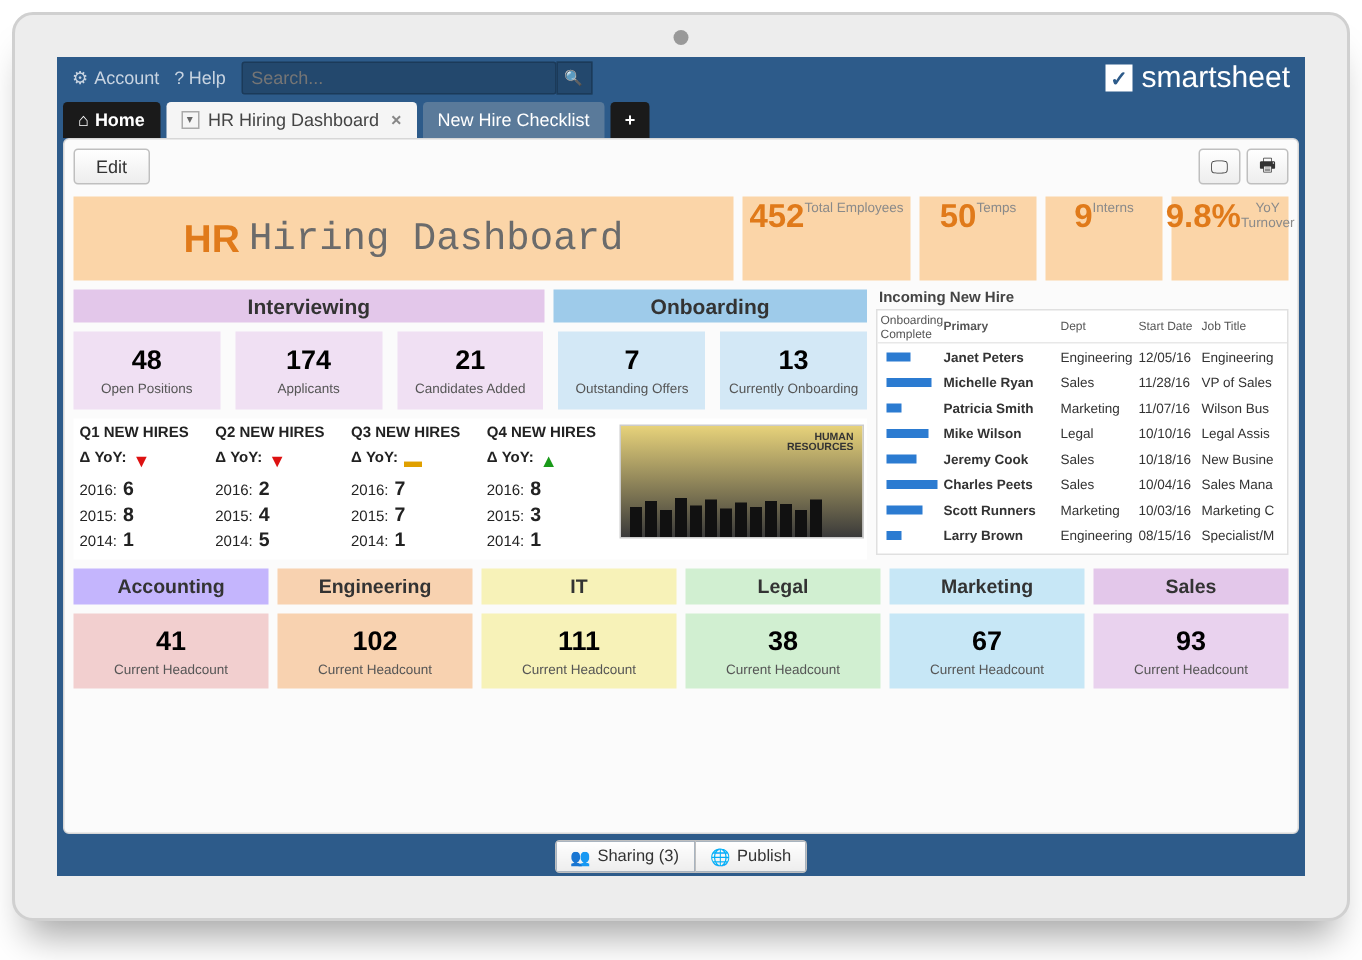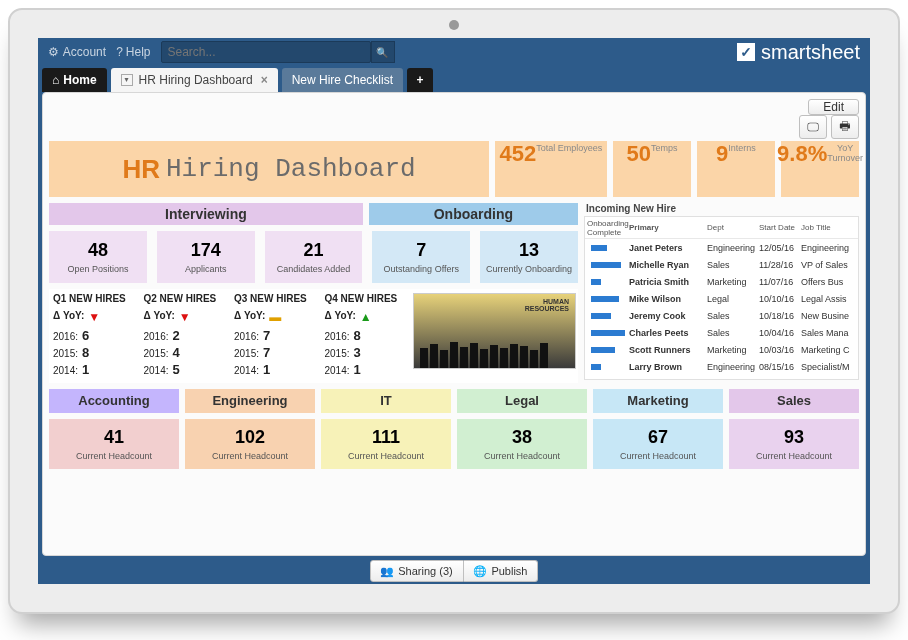--- a/index.html
+++ b/index.html
@@ -19,21 +19,21 @@
   .tabs-row { height: 26px; background: #2d5b8a; display: flex; align-items: flex-end; padding-left: 4px; gap: 4px; }
   .tab { height: 24px; border-radius: 3px 3px 0 0; display: flex; align-items: center; padding: 0 10px; font-size: 12px; cursor: pointer; }
   .tab.home { background: #1a1a1a; color: #fff; font-weight: bold; }
   .tab.home .home-icon { margin-right: 4px; }
   .tab.active { background: #f5f5f5; color: #444; }
   .tab.inactive { background: #5a7a9a; color: #fff; }
   .tab .close { margin-left: 8px; color: #888; font-weight: bold; }
   .tab .dd { margin-right: 6px; width: 12px; height: 12px; border: 1px solid #aaa; font-size: 8px; text-align: center; line-height: 10px; color: #666; }
   .tab.add { background: #1a1a1a; color: #fff; width: 26px; justify-content: center; font-weight: bold; padding: 0; }
   .workspace { position: absolute; top: 54px; left: 4px; right: 4px; bottom: 28px; background: #fbfbfb; border: 1px solid #d7d7d7; border-radius: 4px; padding: 6px; }
-  .toolbar { height: 26px; display: flex; align-items: flex-end; margin-bottom: 16px; flex-direction: column; }
+  .toolbar { height: 26px; display: flex; align-items: flex-start; margin-bottom: 6px; }
   .btn { height: 24px; border: 1px solid #bfbfbf; background: linear-gradient(#fff,#ededed); border-radius: 3px; font-size: 12px; padding: 0 14px; cursor: pointer; color: #333; }
   .toolbar .right { margin-left: auto; display: flex; gap: 4px; }
   .icon-btn { width: 28px; padding: 0; text-align: center; }
   .header-row { display: flex; gap: 6px; margin-bottom: 6px; }
   .title-card { flex: 1; min-width: 0; background: #fbd5a8; height: 56px; display: flex; align-items: center; justify-content: center; }
   .title-card .t1 { color: #e07a1a; font-weight: bold; font-size: 26px; margin-right: 6px; }
   .title-card .t2 { color: #6b6b6b; font-size: 26px; font-family: Liberation Mono, monospace; }
   .metric { background: #fbd5a8; width: 78px; height: 56px; text-align: center; display: flex; flex-direction: row; justify-content: center; }
   .metric.big { width: 112px; }
   .metric .val { color: #e07a1a; font-size: 22px; font-weight: bold; }
@@ -281,21 +281,21 @@
                   <div class="c-sd">11/28/16</div>
                   <div class="c-jt">VP of Sales</div>
                 </div>
                 <div class="trow">
                   <div class="c-ob">
                     <span class="bar" style="width:10px"></span>
                   </div>
                   <div class="c-pr"><span class="pnm">Patricia Smith</span></div>
                   <div class="c-dp">Marketing</div>
                   <div class="c-sd">11/07/16</div>
-                  <div class="c-jt">Offers Bus</div>
+                  <div class="c-jt">Wilson Bus</div>
                 </div>
                 <div class="trow">
                   <div class="c-ob">
                     <span class="bar" style="width:28px"></span>
                   </div>
                   <div class="c-pr"><span class="pnm">Mike Wilson</span></div>
                   <div class="c-dp">Legal</div>
                   <div class="c-sd">10/10/16</div>
                   <div class="c-jt">Legal Assis</div>
                 </div>

